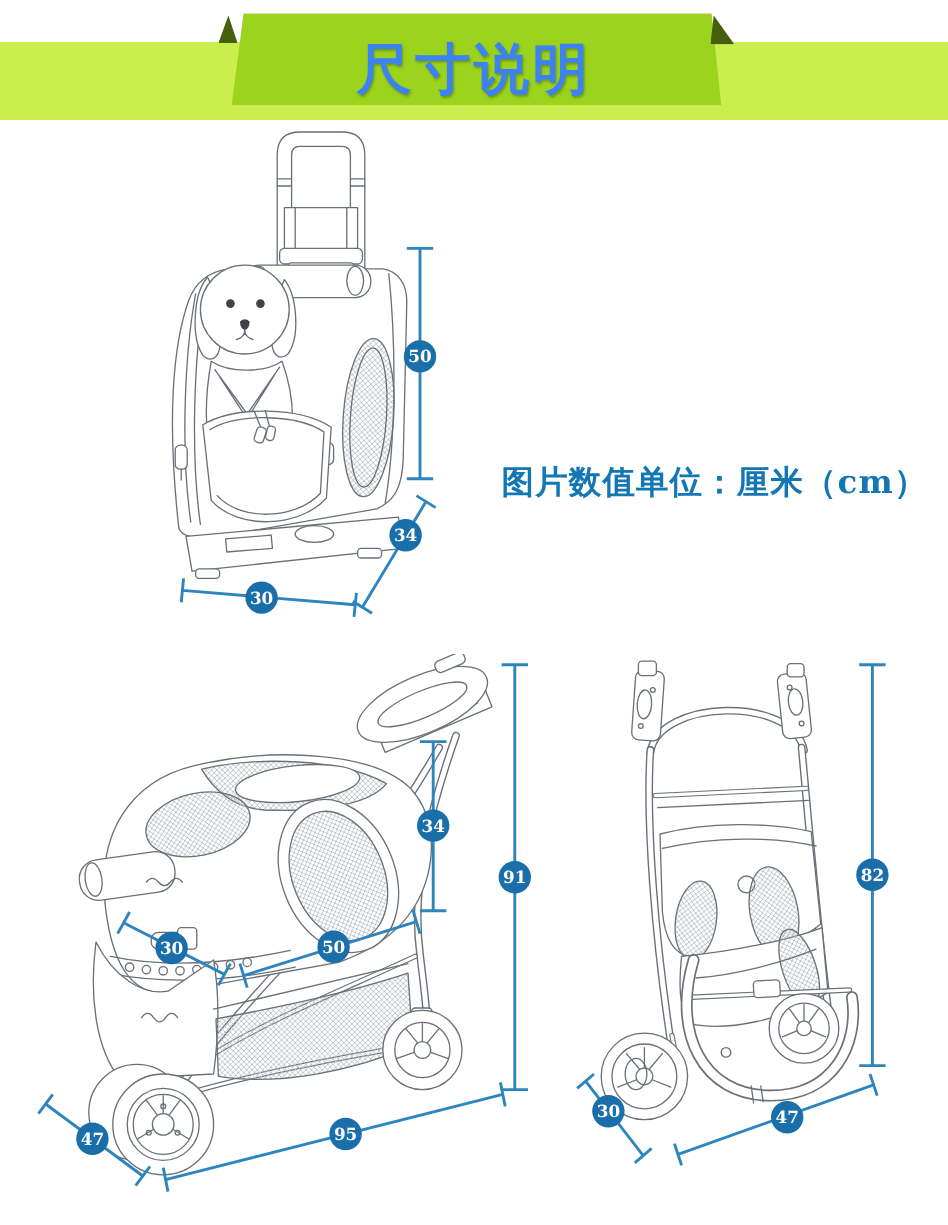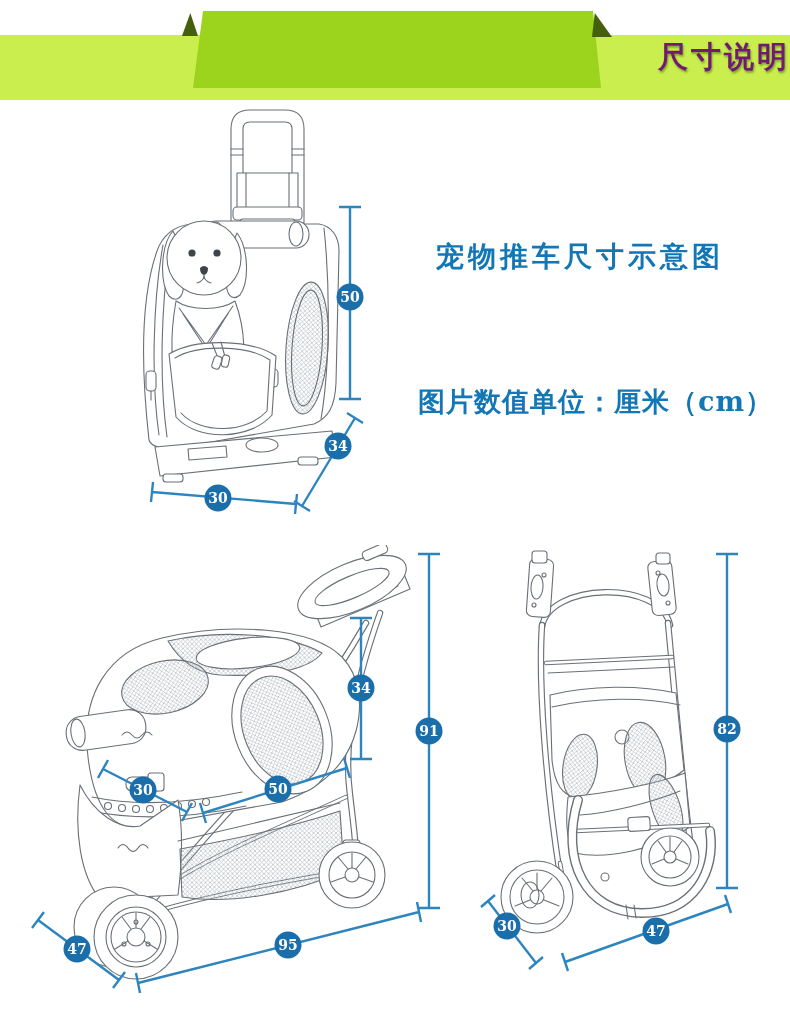--- a/index.html
+++ b/index.html
@@ -11,22 +11,22 @@
   .band { position:absolute; left:0; top:35px; width:790px; height:65px; background:var(--band,#c9ee4d); }
   .ribbon {
     position:absolute; left:185px; top:11px; width:432px; height:77px;
     background:var(--ribbon,#9cd31d);
     clip-path:polygon(18px 0px, 408px 0px, 416px 77px, 8px 77px);
   }
   .tri { position:absolute; background:var(--ribbon-dark,#45600d); }
   .tri-l { left:182px; top:13px; width:16px; height:23px; clip-path:polygon(52% 0, 100% 100%, 0 100%); }
   .tri-r { left:592px; top:13px; width:20px; height:24px; clip-path:polygon(14% 0, 100% 100%, 0 100%); }
   .banner-title {
-    position:absolute; left:0; top:36px; width:790px; text-align:right;
-    font-size:30px; line-height:42px; font-weight:bold; color:#701a75; letter-spacing:3px;
+    position:absolute; left:0; top:36px; width:790px; text-align:center;
+    font-size:46px; line-height:42px; font-weight:bold; color:#3b82f6; letter-spacing:3px;
     text-shadow:1px 2px 2px rgba(70,100,10,.5); margin:0;
   }
   
   .note { position:absolute; color:var(--blue-text,#1277b4); font-weight:bold;
           font-family:"DejaVu Serif","Liberation Serif",serif; white-space:nowrap; }
   .note-1 { left:436px; top:238px; font-size:28px; letter-spacing:4px; }
   .note-2 { left:418px; top:384px; font-size:27px; letter-spacing:1px; }
   
   svg.diagram { position:absolute; }
   .sk path, .sk rect, .sk ellipse, .sk circle {
@@ -60,21 +60,20 @@
   </svg>
 
   <div>
     <div class="band"></div>
     <div class="ribbon"></div>
     <div class="tri tri-l"></div>
     <div class="tri tri-r"></div>
     <h1 class="banner-title">尺寸说明</h1>
   </div>
 
-  <div class="note note-1">宠物推车尺寸示意图</div>
   <div class="note note-2">图片数值单位：厘米（cm）</div>
 
   <svg class="diagram" style="left:100px; top:95px;" width="290" height="430" viewBox="0 0 290 430">
     <g class="sk">
 
       <path d="M131,128 L131,34 Q131,15 150,15 L185,15 Q204,15 204,34 L204,128 L192,128 L192,34 Q192,27 185,27 L150,27 Q143,27 143,34 L143,128 Z"></path>
       <path class="ln" d="M131,54 h12 M131,60 h12 M192,54 h12 M192,60 h12"></path>
 
       <rect x="137" y="78" width="61" height="44"></rect>
       <path class="ln" d="M146,78 V122 M189,78 V122"></path>

